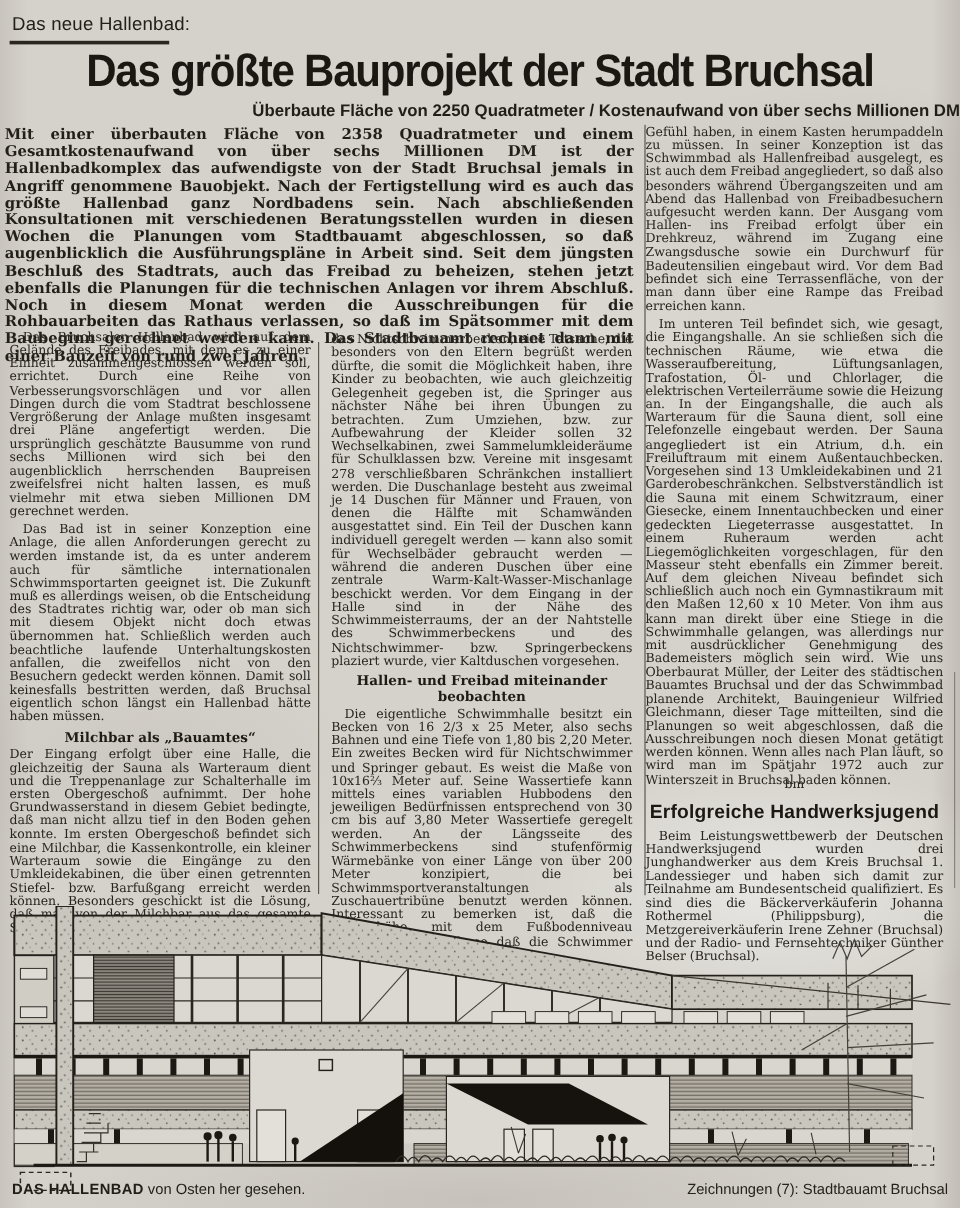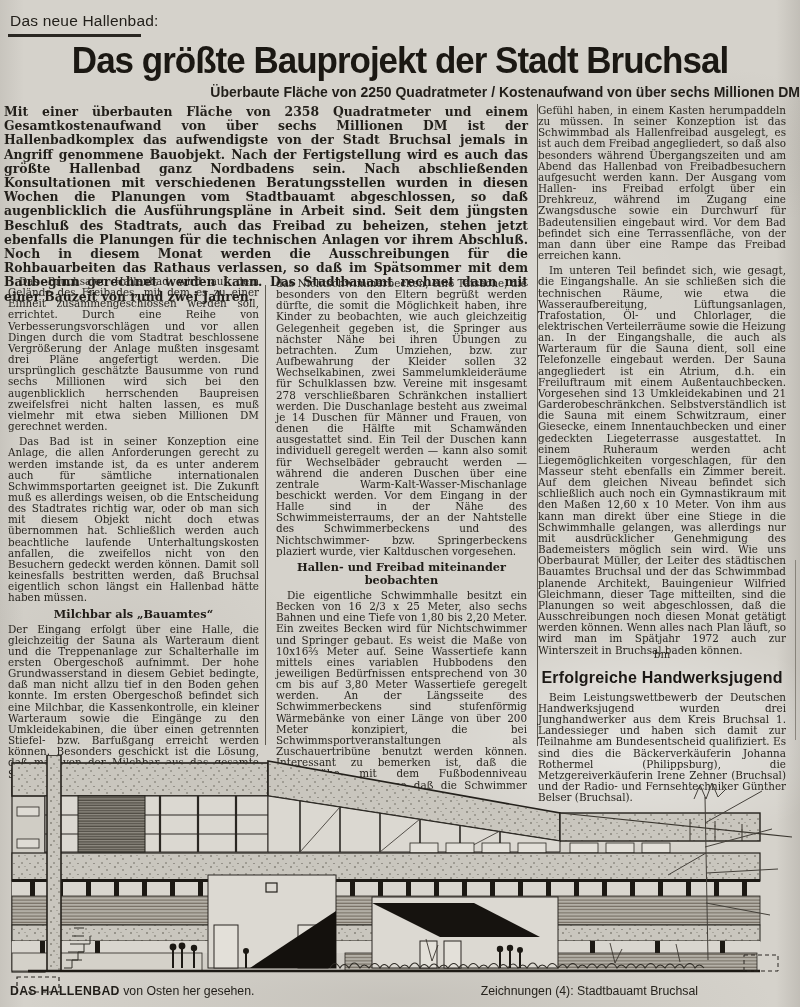--- a/index.html
+++ b/index.html
@@ -35,21 +35,21 @@
   .subhead-serif{font-family:"DejaVu Serif", serif;font-weight:bold;font-size:11.3px;line-height:13px;
     text-align:center;margin:3px 0 3px 0;color:#1f1c17;}
   .subhead-sans{font-family:"Liberation Sans", sans-serif;font-weight:bold;font-size:16px;line-height:18px;
     text-align:center;margin:9px 0 5px 0;color:#1b1814;letter-spacing:.2px;}
   .sig{text-align:center;margin-top:-11px;font-family:"DejaVu Serif", serif;font-size:10.4px;}
   .vrule{position:absolute;width:1px;background:#5d594f;}
   .rule-1{left:265px;top:285px;height:460px;}
   .rule-2{left:537px;top:104px;height:642px;}
   .rule-3{left:795px;top:560px;height:180px;opacity:.6;}
   .drawing{position:absolute;left:0;top:755px;width:800px;height:245px;}
-  .caption-row{position:absolute;left:10px;top:984px;width:688px;display:flex;justify-content:space-between;
+  .caption-row{position:absolute;left:10px;top:984px;width:780px;display:flex;justify-content:space-between;
     font-size:12.3px;color:#211e19;}
   .caption-left b{font-weight:bold;letter-spacing:.3px;}
   .caption-credit{color:#26231d;}
 </style>
 </head>
 <body>
 
 <div class="page">
 
   <div class="kicker">Das neue Hallenbad:</div>
@@ -265,16 +265,16 @@
     </g>
 
     <line x1="28" y1="216" x2="760" y2="216" stroke="#1d1a15" stroke-width="2.6"></line>
 
     <rect x="17" y="222" width="42" height="15" fill="none" stroke="#2a2722" stroke-width="1.2" stroke-dasharray="4 3"></rect>
     <rect x="744" y="200" width="34" height="16" fill="none" stroke="#2a2722" stroke-width="1" stroke-dasharray="4 3"></rect>
   </svg>
 
   <div class="caption-row">
     <div class="caption-left"><b>DAS HALLENBAD</b><span> von Osten her gesehen.</span></div>
-    <div class="caption-credit">Zeichnungen (4): Stadtbauamt Bruchsal</div>
+    <div class="caption-credit">Zeichnungen (7): Stadtbauamt Bruchsal</div>
   </div>
 
 </div>
 
 </body></html>

